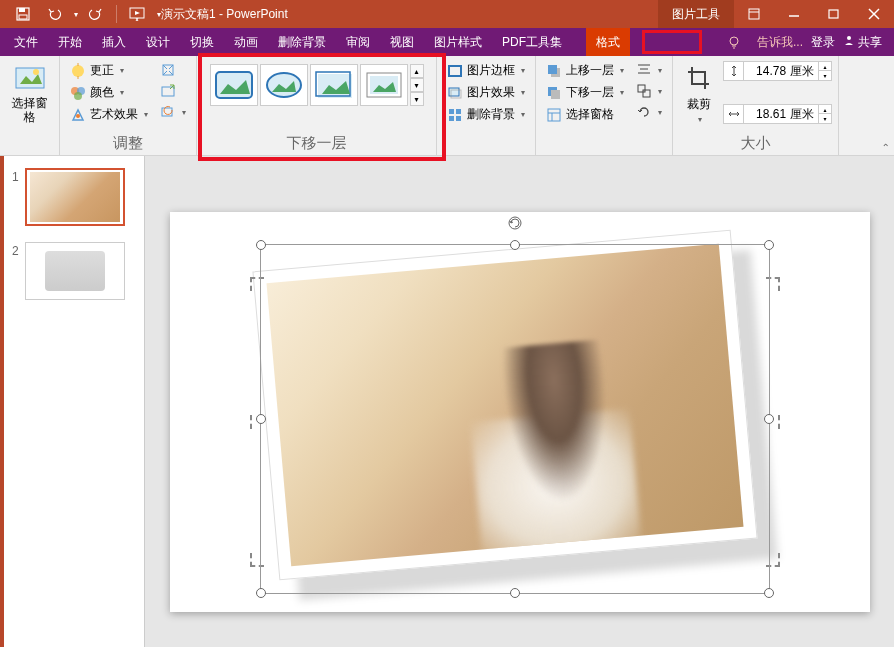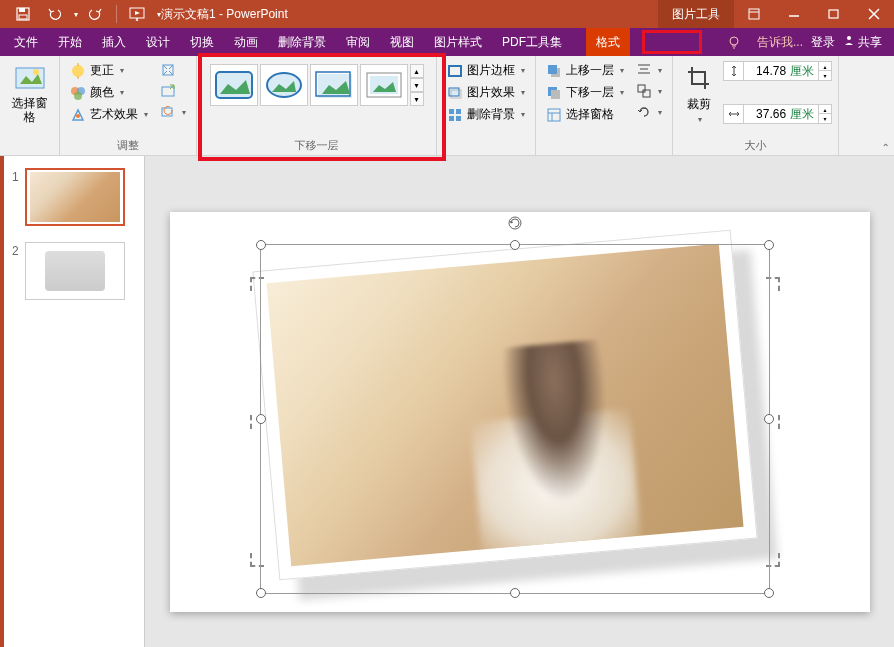--- a/index.html
+++ b/index.html
@@ -13,36 +13,36 @@
 .win-controls{display:flex}
 .win-btn{width:40px;height:28px;display:flex;align-items:center;justify-content:center;cursor:pointer}
 .menubar{height:28px;background:#701a75;display:flex;align-items:center;color:#fff;padding:0 4px;position:relative}
 .menu-item{padding:0 10px;height:28px;display:flex;align-items:center;cursor:pointer}
 .active-highlight{position:absolute;border:3px solid #e81123;top:30px;left:642px;width:60px;height:24px;pointer-events:none;z-index:10}
 .menu-right{margin-left:auto;display:flex;align-items:center;gap:8px;padding-right:8px}
 .tell-me{color:#f5c6b8;display:flex;align-items:center;gap:16px}
 .ribbon{height:100px;background:#f1f1f1;border-bottom:1px solid #d4d4d4;display:flex;position:relative}
 .ribbon-group{display:flex;flex-direction:column;border-right:1px solid #d4d4d4;padding:4px 6px 0}
 .group-content{flex:1;display:flex;align-items:flex-start;gap:4px}
-.group-label{text-align:center;color:#666;padding:2px 0;font-size:11px}
+.group-label{text-align:center;color:#666;padding:2px 0;font-size:15px}
 .big-btn{display:flex;flex-direction:column;align-items:center;gap:2px;padding:2px;cursor:pointer;width:48px}
 .big-icon{width:32px;height:32px;display:flex;align-items:center;justify-content:center}
 .small-btns{display:flex;flex-direction:column;gap:1px}
 .small-btn{display:flex;align-items:center;gap:4px;padding:2px 4px;cursor:pointer;white-space:nowrap}
 .small-icon{width:16px;height:16px;display:inline-flex;align-items:center;justify-content:center}
 .dd-arrow{font-size:8px;color:#666;margin-left:2px}
 .styles-highlight{position:absolute;border:4px solid #e81123;top:53px;left:198px;width:248px;height:108px;pointer-events:none;z-index:10}
 .gallery{display:flex;align-items:center;gap:2px;padding:4px}
 .gallery-item{width:48px;height:42px;display:flex;align-items:center;justify-content:center;cursor:pointer;background:#fff;border:1px solid #ccc}
 .gallery-scroll{display:flex;flex-direction:column;width:14px}
 .gallery-scroll-btn{height:14px;border:1px solid #ccc;background:#f9f9f9;display:flex;align-items:center;justify-content:center;font-size:8px;cursor:pointer}
 .spinner{display:flex;align-items:center;border:1px solid #ccc;background:#fff;height:20px;margin:1px 0}
 .spinner-icon{width:20px;display:flex;align-items:center;justify-content:center;border-right:1px solid #ccc;height:100%}
 .spinner-val{width:44px;padding:0 2px;text-align:right}
-.spinner-unit{padding:0 4px 0 2px;color:#15803d}
+.spinner-unit{padding:0 4px 0 2px;color:#000000}
 .spinner-btns{display:flex;flex-direction:column;border-left:1px solid #ccc;height:100%}
 .spinner-btn{height:9px;width:12px;display:flex;align-items:center;justify-content:center;font-size:6px;cursor:pointer}
 .spinner-btn:first-child{border-bottom:1px solid #ccc}
 .ribbon-collapse{position:absolute;right:4px;bottom:2px;cursor:pointer;color:#666;font-size:10px}
 .workspace{display:flex;height:491px;background:#e6e6e6}
 .slide-panel{width:145px;background:#fff;border-right:1px solid #ccc;padding:12px 8px;overflow-y:auto;border-left:4px solid #b8472a}
 .thumb-wrap{display:flex;gap:6px;margin-bottom:16px}
 .thumb-num{color:#666;padding-top:2px}
 .thumb{width:100px;height:58px;background:#fff;border:1px solid #ccc;cursor:pointer;position:relative;overflow:hidden;display:flex;align-items:center;justify-content:center}
 .thumb.selected{border:2px solid #d35230}
@@ -422,21 +422,21 @@
               <div class="spinner-btn">▾</div>
             </div>
         </div>
         <div class="spinner">
           <div class="spinner-icon">
               <svg width="14" height="14">
                 <line x1="2" y1="7" x2="12" y2="7" stroke="#444"></line>
                 <path d="M4 5 L2 7 L4 9 M10 5 L12 7 L10 9" fill="none" stroke="#444"></path>
               </svg>
             </div>
-          <span class="spinner-val">37.66</span>
+          <span class="spinner-val">18.61</span>
           <span class="spinner-unit">厘米</span>
           <div class="spinner-btns">
               <div class="spinner-btn">▴</div>
               <div class="spinner-btn">▾</div>
             </div>
         </div>
       </div>
     </div>
     <div class="group-label">大小</div>
   </div>

